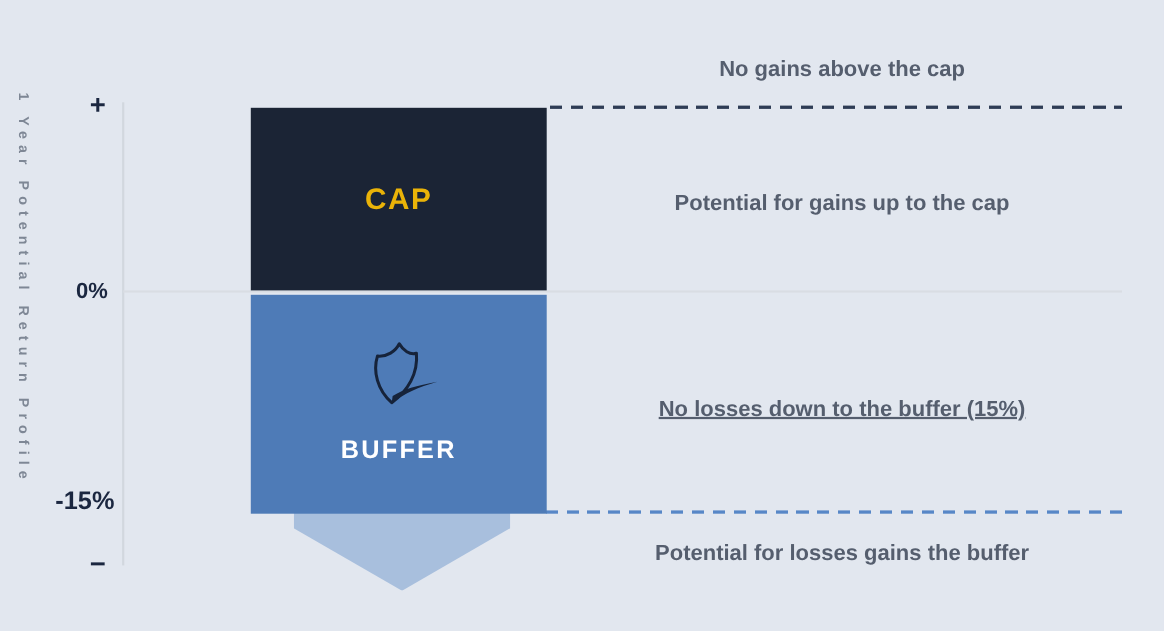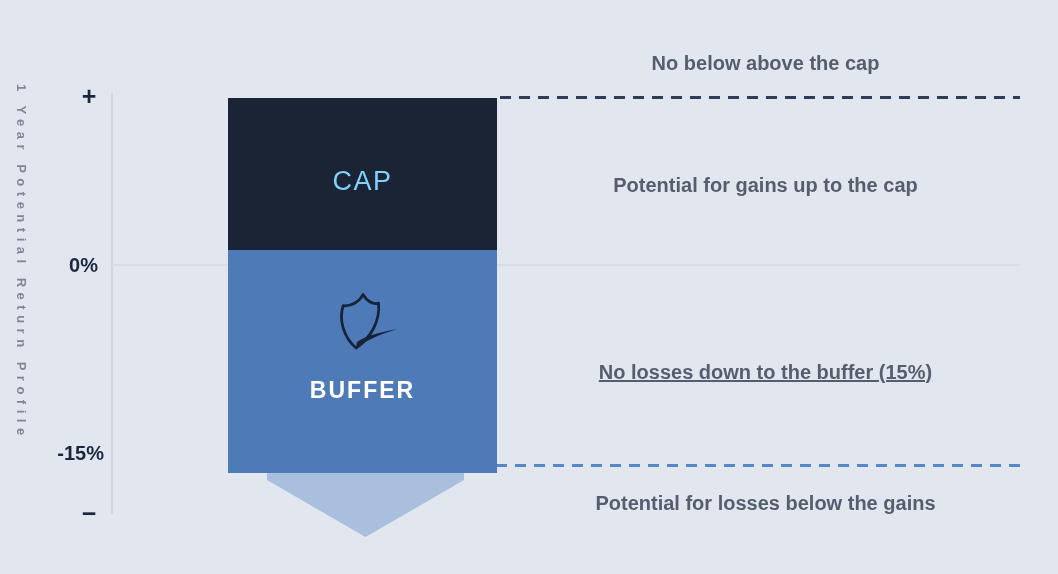--- a/index.html
+++ b/index.html
@@ -57,21 +57,21 @@
     position: absolute;
     left: 38px; width: 60px; top: 254px;
     text-align: right;
     font-size: 20px; font-weight: 600;
     color: var(--axis-text);
   }
   .tick-buffer {
     position: absolute;
     left: 28px; width: 76px; top: 442px;
     text-align: right;
-    font-size: 20px; font-weight: 700;
+    font-size: 23px; font-weight: 700;
     color: var(--axis-text);
   }
   .v-axis-line {
     position: absolute;
     left: 111px; top: 93px;
     width: 2px; height: 421px;
     background: var(--axis-line);
   }
   .zero-line {
     position: absolute;
@@ -82,29 +82,29 @@
   }
   .cap-box {
     position: absolute;
     left: 228px; top: 98px;
     width: 269px; height: 166px;
     background: var(--cap-box);
     display: flex; align-items: center; justify-content: center;
     z-index: 1;
   }
   .cap-box .box-label {
-    color: #7dd3fc;
+    color: #eab308;
     font-size: 27px;
-    font-weight: 400;
+    font-weight: 700;
     letter-spacing: 1.5px;
   }
   .buffer-box {
     position: absolute;
-    left: 228px; top: 250px;
-    width: 269px; height: 223px;
+    left: 228px; top: 268px;
+    width: 269px; height: 199px;
     background: var(--buffer-box);
     z-index: 1;
   }
   .buffer-box .shield-wrap {
     position: absolute;
     left: 50%; top: 40px;
     transform: translateX(-50%);
     line-height: 0;
   }
   .buffer-box .box-label {
@@ -173,18 +173,18 @@
       <svg width="76" height="66" viewBox="0 0 88 74" xmlns="http://www.w3.org/2000/svg">
         <path d="M44 4 C40 12, 31 18, 21 17 C16 33, 21 53, 36 66 C53 54, 64 35, 62 14 C55 16, 48 11, 44 4 Z" fill="none" stroke="#16233a" stroke-width="3.2" stroke-linejoin="round"></path>
         <path d="M36 66 C51 56, 63 50, 84 44 C62 48, 48 52, 37 59 Z" fill="#16233a"></path>
       </svg>
     </span>
     <span class="box-label">BUFFER</span>
   </div>
 
   <div class="down-arrow"></div>
 
-  <div class="annotation ann-1">No below above the cap</div>
+  <div class="annotation ann-1">No gains above the cap</div>
   <div class="annotation ann-2">Potential for gains up to the cap</div>
   <div class="annotation ann-3">No losses down to the buffer (15%)</div>
-  <div class="annotation ann-4">Potential for losses below the gains</div>
+  <div class="annotation ann-4">Potential for losses gains the buffer</div>
 
 </div>
 
 </body></html>

